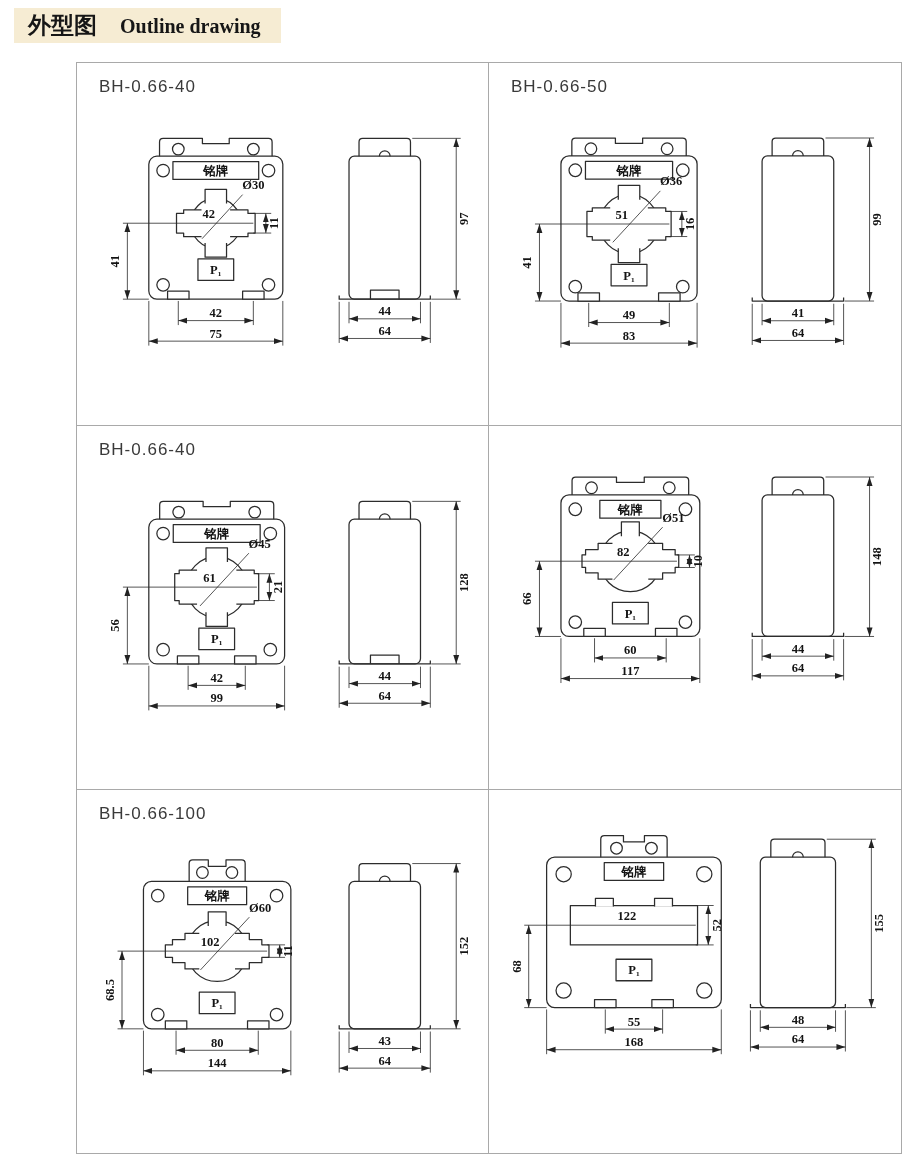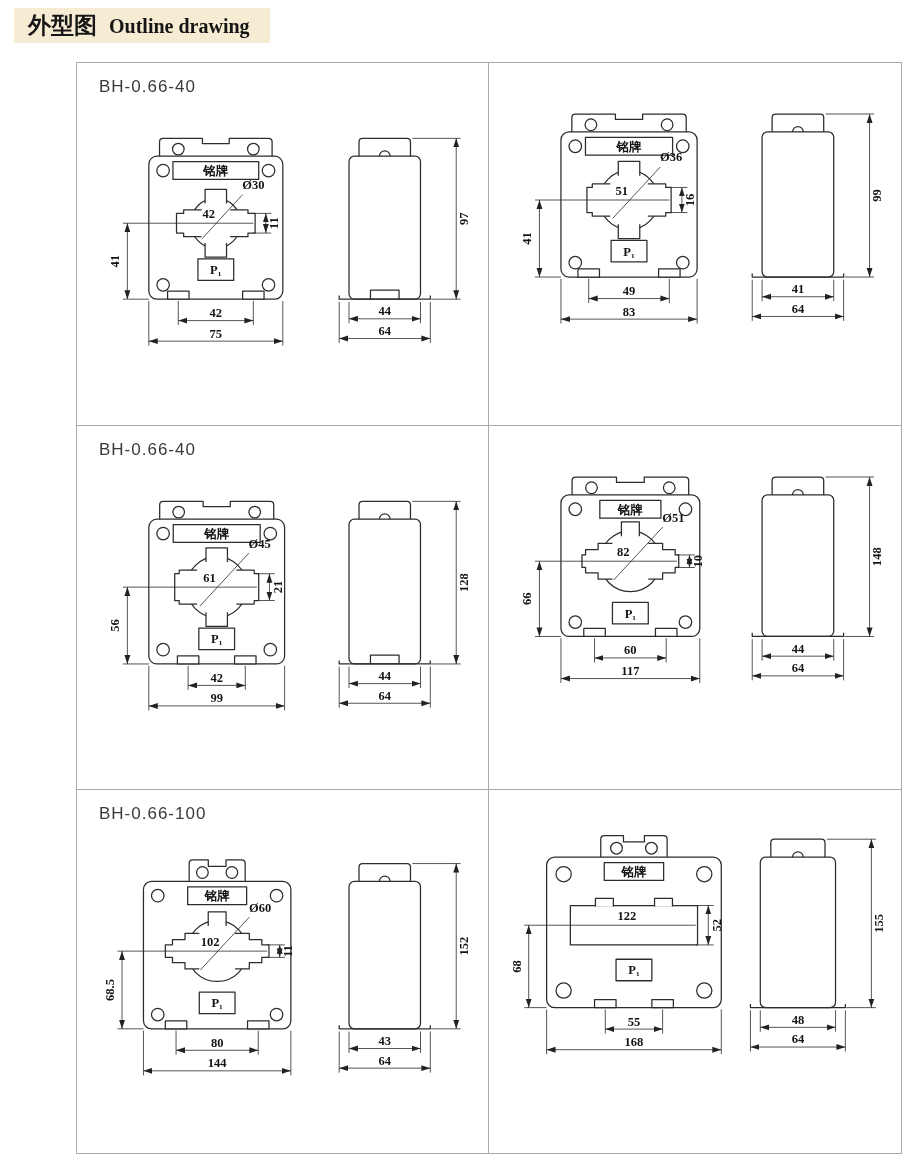--- a/index.html
+++ b/index.html
@@ -1,17 +1,17 @@
 <!DOCTYPE html>
 <html><head>
 <meta charset="utf-8">
 <style>
   html,body{margin:0;padding:0}
   body{width:910px;height:1158px;background:#fff;position:relative;font-family:"Liberation Sans",sans-serif}
-  .hdr{position:absolute;left:14px;top:8px;background:#f6ecd3;padding:6px 20px 6px 14px;display:flex;align-items:baseline;gap:12px}
+  .hdr{position:absolute;left:14px;top:8px;background:#f6ecd3;padding:6px 20px 6px 14px;display:flex;align-items:baseline;gap:23px}
   .hdr .zh{font-family:"DejaVu Sans",sans-serif;font-weight:700;font-size:23px;line-height:1;color:#161616}
   .hdr .en{font-family:"Liberation Serif",serif;font-weight:700;font-size:20px;line-height:1;color:#161616}
   .grid{position:absolute;left:76px;top:62px;width:824px;height:1090px;display:grid;
         grid-template-columns:1fr 1fr;grid-template-rows:1fr 1fr 1fr;border:1px solid #a9a9a9;background:#fff}
   .cell{border-right:1px solid #a9a9a9;border-bottom:1px solid #a9a9a9;box-sizing:border-box;
         padding:12px 12px 0 20px;overflow:hidden}
   .cell:nth-child(2n){border-right:none}
   .cell:nth-child(n+5){border-bottom:none}
   .model{margin:2px 0 0 2px;font-weight:400;font-size:17px;letter-spacing:1px;color:#3a3a3a;height:22px;
          font-family:"Liberation Sans",sans-serif}
@@ -101,20 +101,21 @@
           <line x1="17" y1="240" x2="119" y2="240" class="thin" marker-start="url(#ar)" marker-end="url(#ar)"></line>
           <text x="68" y="236" text-anchor="middle" class="dim">64</text>
           <line x1="98.8" y1="16" x2="153" y2="16" class="thin"></line>
           <line x1="120" y1="196" x2="153" y2="196" class="thin"></line>
           <line x1="148" y1="16" x2="148" y2="196" class="thin" marker-start="url(#ar)" marker-end="url(#ar)"></line>
           <text x="161" y="106" text-anchor="middle" class="dim" transform="rotate(-90 161 106)">97</text>
         </svg>
     </div>
   </div>
   <div class="cell">
+    <h3 class="model">BH-0.66-50</h3>
     <div class="views">
       <svg class="front" viewBox="0 0 252 320">
           <path d="M70.16,42 V20 Q70.16,16 74.16,16 H118.80000000000001 V22 H149.2 V16 H193.84 Q197.84,16 197.84,20 V42" class="olf"></path>
           <circle cx="91.44" cy="28" r="6.5" class="olf"></circle>
           <circle cx="176.56" cy="28" r="6.5" class="olf"></circle>
           <rect x="58" y="36" width="152" height="162" rx="9" class="olf"></rect>
           <circle cx="74" cy="52" r="7" class="ol"></circle>
           <circle cx="194" cy="52" r="7" class="ol"></circle>
           <circle cx="74" cy="182" r="7" class="ol"></circle>
           <circle cx="194" cy="182" r="7" class="ol"></circle>

